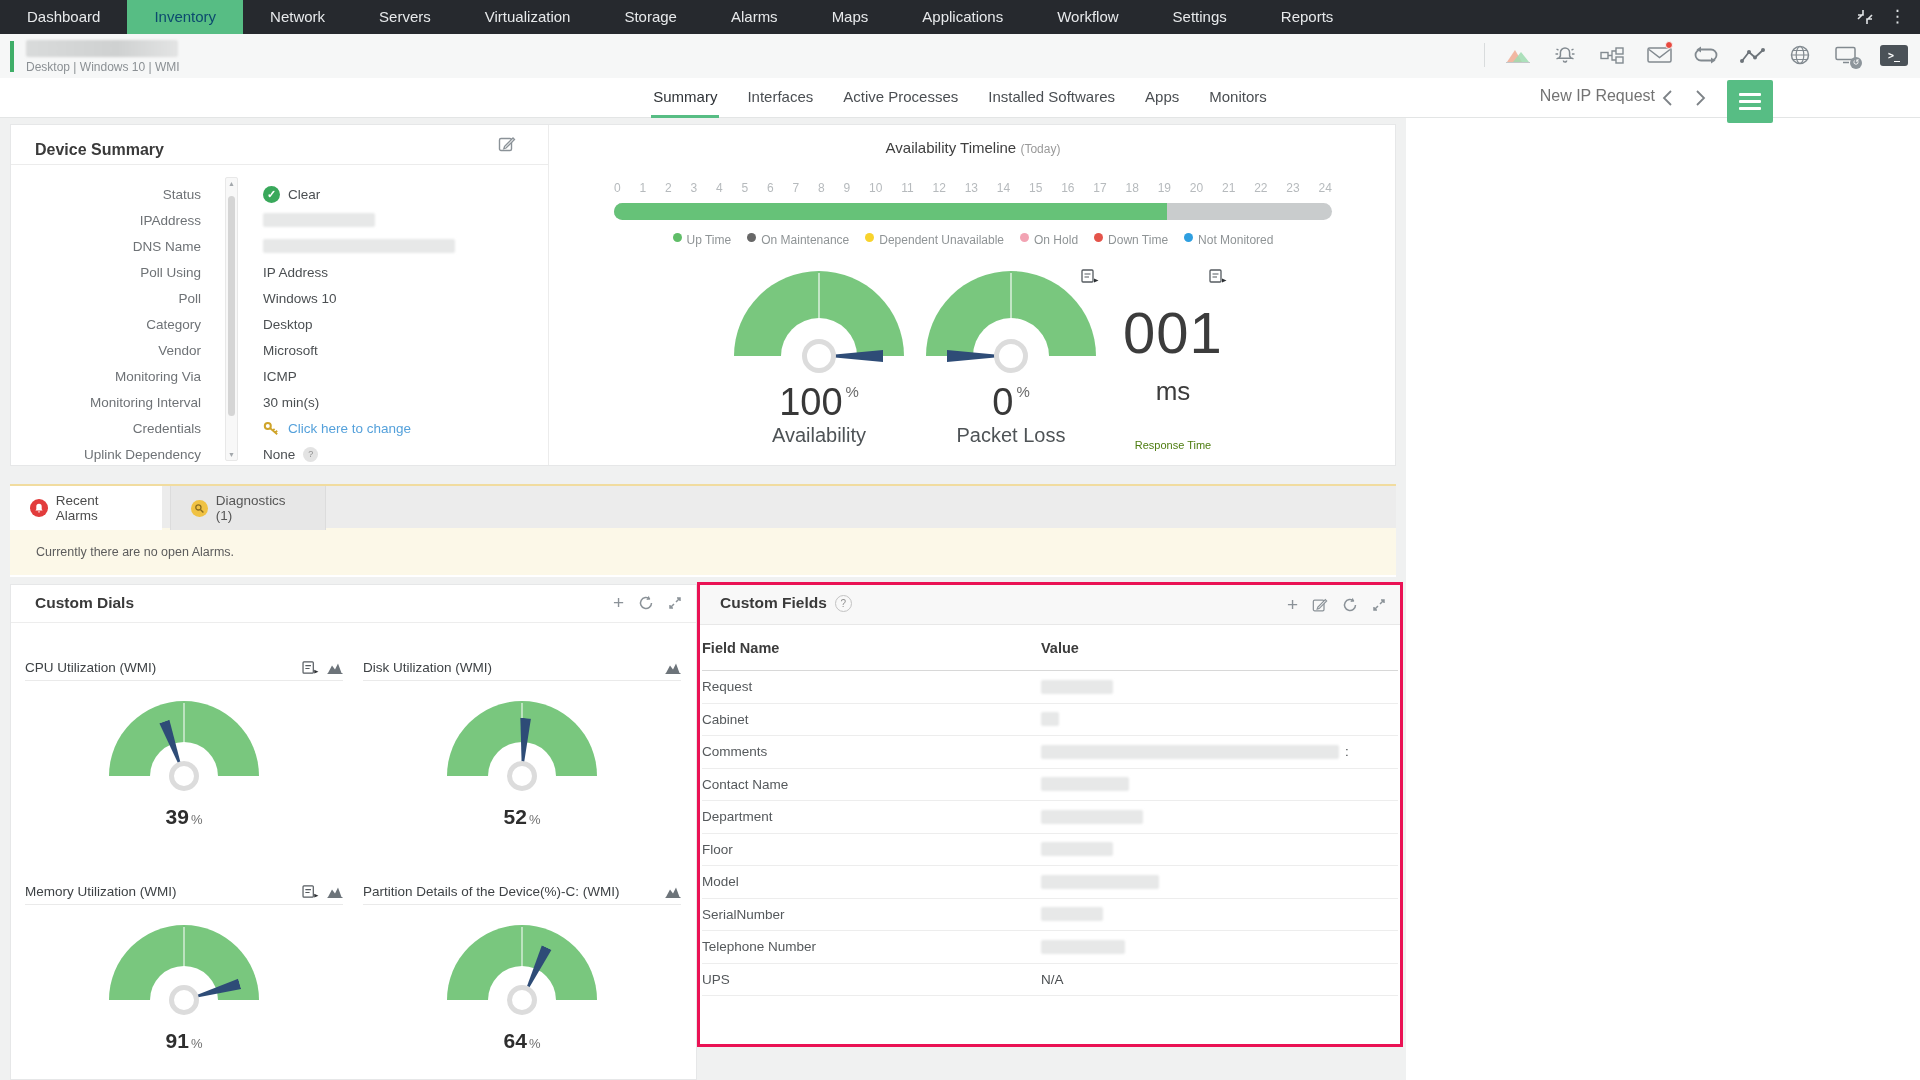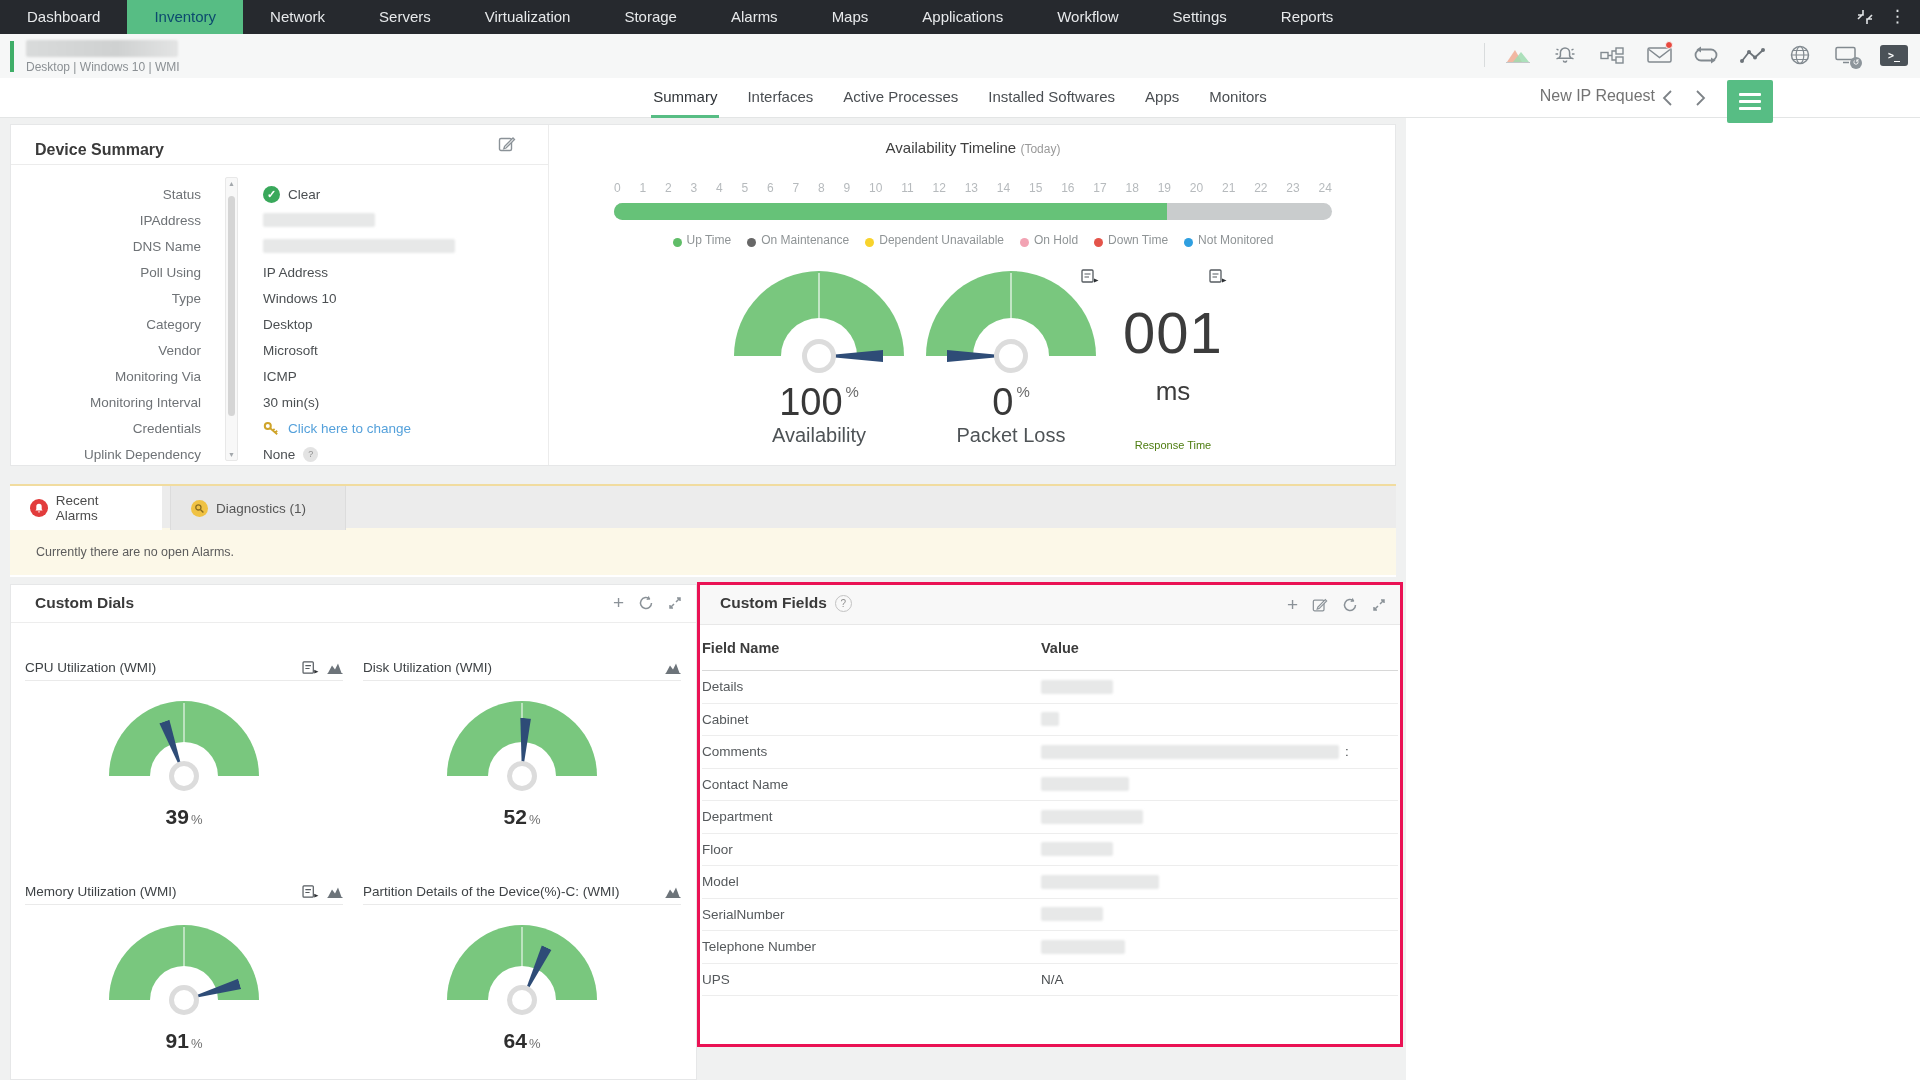--- a/index.html
+++ b/index.html
@@ -63,21 +63,21 @@
   .ds-scroll .arr{position:absolute;left:0;width:11px;text-align:center;font-size:7px;color:#a3a8ac;cursor:pointer}
   .ds-scroll .thumb{position:absolute;left:2px;top:18px;width:7px;height:220px;background:#d5d5d5;border-radius:4px;cursor:pointer}
 
   .av-right{position:absolute;left:539px;top:0;width:846px;height:340px}
   .av-title{position:absolute;top:14px;width:100%;text-align:center;font-size:15px;color:#3f3f3f}
   .av-title .sub{font-size:12px;color:#9a9a9a}
   .tl-ticks{position:absolute;left:64px;right:64px;top:56px;display:flex;justify-content:space-between;font-size:12px;color:#b6babd}
   .tl-bar{position:absolute;left:64px;right:64px;top:78px;height:17px;background:#c9cccd;border-radius:9px;overflow:hidden}
   .tl-fill{height:100%;background:#66c278}
   .tl-legend{position:absolute;top:108px;width:100%;display:flex;justify-content:center;gap:16px;font-size:12px;color:#8f9496;align-items:center}
-  .tl-legend .item{display:flex;align-items:flex-end;gap:5px}
+  .tl-legend .item{display:flex;align-items:flex-start;gap:5px}
   .dot{width:9px;height:9px;border-radius:50%}
 
   .gcol{position:absolute;top:140px;width:220px;text-align:center}
   .gauge{position:relative;width:170px;height:96px;margin:6px auto 0}
   .g-arc{position:absolute;left:0;top:0;width:170px;height:85px;background:#79c77e;border-radius:85px 85px 0 0}
   .g-tick{position:absolute;left:84px;top:2px;width:2px;height:46px;background:rgba(255,255,255,.55)}
   .g-hole{position:absolute;left:47px;top:47px;width:76px;height:38px;background:#fff;border-radius:38px 38px 0 0}
   .g-needle{position:absolute;left:85px;top:77px;width:64px;height:16px;background:#2e4c77;transform-origin:0 50%;
      clip-path:polygon(0 50%,100% 12%,100% 88%)}
   .g-hub{position:absolute;left:68px;top:68px;width:34px;height:34px;border-radius:50%;background:#fff;border:5px solid #dcdcdc}
@@ -88,21 +88,21 @@
   .rt-unit{margin-top:10px;font-size:26px;color:#3c3c3c}
   .rt-label{margin-top:32px;font-size:11px;color:#4d7c0f}
   .thr-icon{position:absolute;cursor:pointer}
 
   
   #alarms{left:10px;top:484px;width:1386px;height:93px;border:none}
   .al-tabs{position:relative;height:44px;background:#ececec;border-top:2px solid #f1dc9f}
   .al-tab{position:absolute;top:0;height:44px;display:flex;align-items:center;gap:8px;font-size:13.5px;color:#4c4c4c;
      padding:0 20px;cursor:pointer}
   .al-tab.active{left:0;width:152px;background:#fff}
-  .al-tab.idle{left:160px;width:176px;background:#e7e7e7;border-left:1px solid #dcdcdc;border-right:1px solid #dcdcdc;color:#565656}
+  .al-tab.idle{left:160px;width:156px;background:#e7e7e7;border-left:1px solid #dcdcdc;border-right:1px solid #dcdcdc;color:#565656}
   .badge-alarm{width:18px;height:18px;border-radius:50%;background:#e23c3c;display:flex;align-items:center;justify-content:center}
   .badge-diag{width:17px;height:17px;border-radius:50%;background:#f0c243;display:flex;align-items:center;justify-content:center}
   .al-body{height:47px;background:#fcf8e8;display:flex;align-items:center;padding-left:26px;font-size:12.5px;color:#5c5c5c}
 
   
   #dials{left:10px;top:584px;width:687px;height:496px}
   .p-head{position:relative;height:38px;border-bottom:1px solid #ededed}
   .p-title{position:absolute;left:24px;top:9px;font-size:15.5px;font-weight:bold;color:#3a3a3a;display:flex;align-items:center;gap:8px}
   .p-icons{position:absolute;right:14px;top:8px;display:flex;align-items:center;gap:14px;color:#8b9298}
   .p-icons .plus{font-size:19px;line-height:20px;cursor:pointer}
@@ -288,21 +288,21 @@
           <div class="ds-label">DNS Name</div>
           <div class="ds-value">
               <span class="redact" style="width: 192px;"></span>
             </div>
         </div>
         <div class="ds-row">
           <div class="ds-label">Poll Using</div>
           <div class="ds-value">IP Address</div>
         </div>
         <div class="ds-row">
-          <div class="ds-label">Type</div>
+          <div class="ds-label">Poll</div>
           <div class="ds-value">Windows 10</div>
         </div>
         <div class="ds-row">
           <div class="ds-label">Category</div>
           <div class="ds-value">Desktop</div>
         </div>
         <div class="ds-row">
           <div class="ds-label">Vendor</div>
           <div class="ds-value">Microsoft</div>
         </div>
@@ -621,21 +621,21 @@
           </svg>
         </span>
       </div>
     </div>
     <div class="cf-table">
       <div class="cf-colhead">
         <div class="cf-col-field">Field Name</div>
         <div>Value</div>
       </div>
       <div class="cf-row">
-        <div class="cf-col-field">Details</div>
+        <div class="cf-col-field">Request</div>
         <div class="cf-val">
             <span class="redact" style="width: 72px;"></span>
           </div>
       </div>
       <div class="cf-row">
         <div class="cf-col-field">Cabinet</div>
         <div class="cf-val">
             <span class="redact" style="width: 18px;"></span>
           </div>
       </div>

